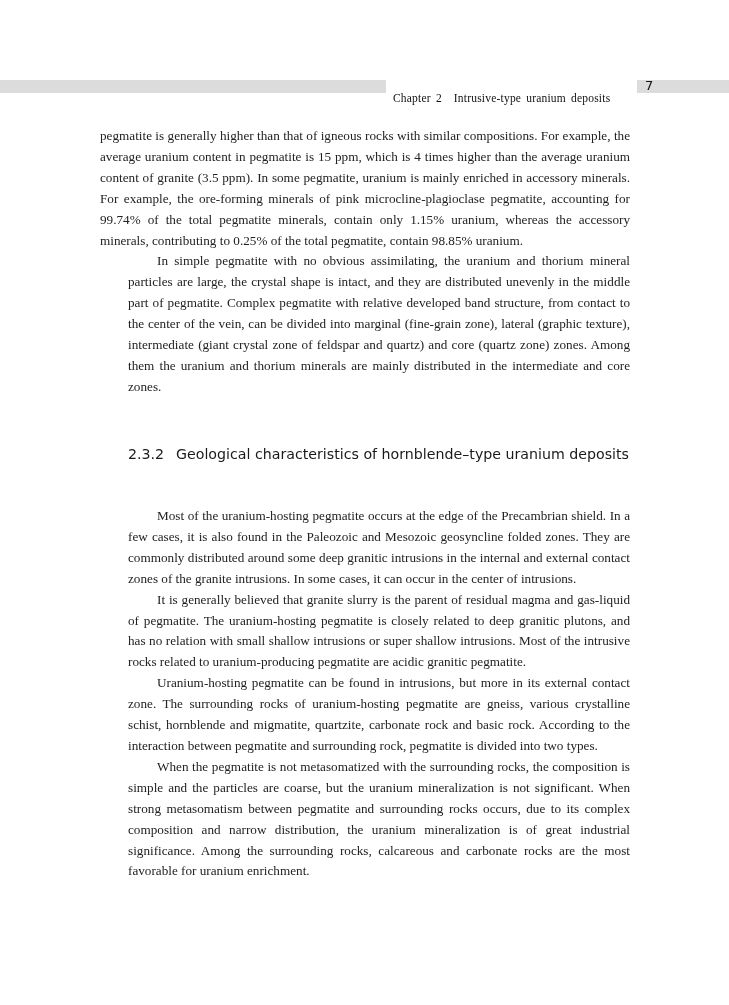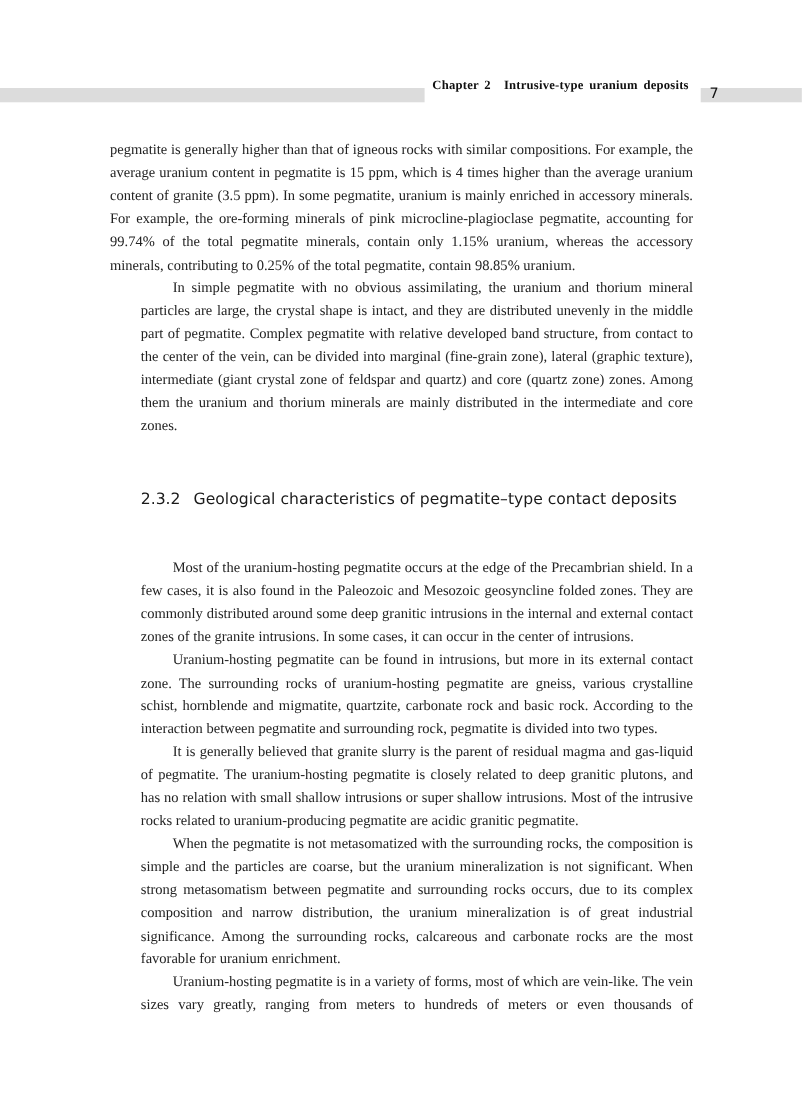--- a/index.html
+++ b/index.html
@@ -2,22 +2,22 @@
 <html><head>
   <meta charset="utf-8">
   <style>
     html, body { margin: 0; padding: 0; background: #ffffff; }
     body { width: 729px; height: 1005px; position: relative; overflow: hidden; }
     .header-band-left {
       position: absolute; left: 0; top: 80px; width: 386px; height: 13px;
       background: #dcdcdc;
     }
     .header-title {
-      position: absolute; left: 393px; top: 70px; height: 17px;
-      font-family: "Liberation Serif", serif; font-weight: bold; font-size: 11.5px;
+      position: absolute; left: 393px; top: 90px; height: 17px;
+      font-family: "Liberation Serif", serif; font-weight: normal; font-size: 11.5px;
       color: #111; white-space: nowrap; letter-spacing: 0.2px; line-height: 17px;
       word-spacing: 2px;
     }
     .header-title .gap { display: inline-block; width: 12px; }
     .header-page-box {
       position: absolute; left: 637px; top: 80px; width: 92px; height: 13px;
       background: #dcdcdc;
     }
     .header-page-num {
       position: absolute; left: 645px; top: 77px;
@@ -46,22 +46,21 @@
 </div>
 <div class="header-page-box"></div>
 <div class="header-page-num">7</div>
 
 <div class="body-text" style="top:126px;font-family:Liberation Serif, serif;">
   <p>pegmatite is generally higher than that of igneous rocks with similar compositions. For example, the average uranium content in pegmatite is 15 ppm, which is 4 times higher than the average uranium content of granite (3.5 ppm). In some pegmatite, uranium is mainly enriched in accessory minerals. For example, the ore-forming minerals of pink microcline-plagioclase pegmatite, accounting for 99.74% of the total pegmatite minerals, contain only 1.15% uranium, whereas the accessory minerals, contributing to 0.25% of the total pegmatite, contain 98.85% uranium.</p>
   <p class="indent">In simple pegmatite with no obvious assimilating, the uranium and thorium mineral particles are large, the crystal shape is intact, and they are distributed unevenly in the middle part of pegmatite. Complex pegmatite with relative developed band structure, from contact to the center of the vein, can be divided into marginal (fine-grain zone), lateral (graphic texture), intermediate (giant crystal zone of feldspar and quartz) and core (quartz zone) zones. Among them the uranium and thorium minerals are mainly distributed in the intermediate and core zones.</p>
 </div>
 
 <div class="section-heading">
-  <span class="num">2.3.2</span><span>Geological characteristics of pegmatite–type contact deposits</span>
+  <span class="num">2.3.2</span><span>Geological characteristics of hornblende–type uranium deposits</span>
 </div>
 
 <div class="body-text" style="top:506px;">
   <p class="indent">Most of the uranium-hosting pegmatite occurs at the edge of the Precambrian shield. In a few cases, it is also found in the Paleozoic and Mesozoic geosyncline folded zones. They are commonly distributed around some deep granitic intrusions in the internal and external contact zones of the granite intrusions. In some cases, it can occur in the center of intrusions.</p>
+  <p class="indent">It is generally believed that granite slurry is the parent of residual magma and gas-liquid of pegmatite. The uranium-hosting pegmatite is closely related to deep granitic plutons, and has no relation with small shallow intrusions or super shallow intrusions. Most of the intrusive rocks related to uranium-producing pegmatite are acidic granitic pegmatite.</p>
   <p class="indent">Uranium-hosting pegmatite can be found in intrusions, but more in its external contact zone. The surrounding rocks of uranium-hosting pegmatite are gneiss, various crystalline schist, hornblende and migmatite, quartzite, carbonate rock and basic rock. According to the interaction between pegmatite and surrounding rock, pegmatite is divided into two types.</p>
-  <p class="indent">It is generally believed that granite slurry is the parent of residual magma and gas-liquid of pegmatite. The uranium-hosting pegmatite is closely related to deep granitic plutons, and has no relation with small shallow intrusions or super shallow intrusions. Most of the intrusive rocks related to uranium-producing pegmatite are acidic granitic pegmatite.</p>
   <p class="indent">When the pegmatite is not metasomatized with the surrounding rocks, the composition is simple and the particles are coarse, but the uranium mineralization is not significant. When strong metasomatism between pegmatite and surrounding rocks occurs, due to its complex composition and narrow distribution, the uranium mineralization is of great industrial significance. Among the surrounding rocks, calcareous and carbonate rocks are the most favorable for uranium enrichment.</p>
-  <p class="indent" style="text-align-last: justify;">Uranium-hosting pegmatite is in a variety of forms, most of which are vein-like. The vein sizes vary greatly, ranging from meters to hundreds of meters or even thousands of</p>
 </div>
 
 </body></html>

